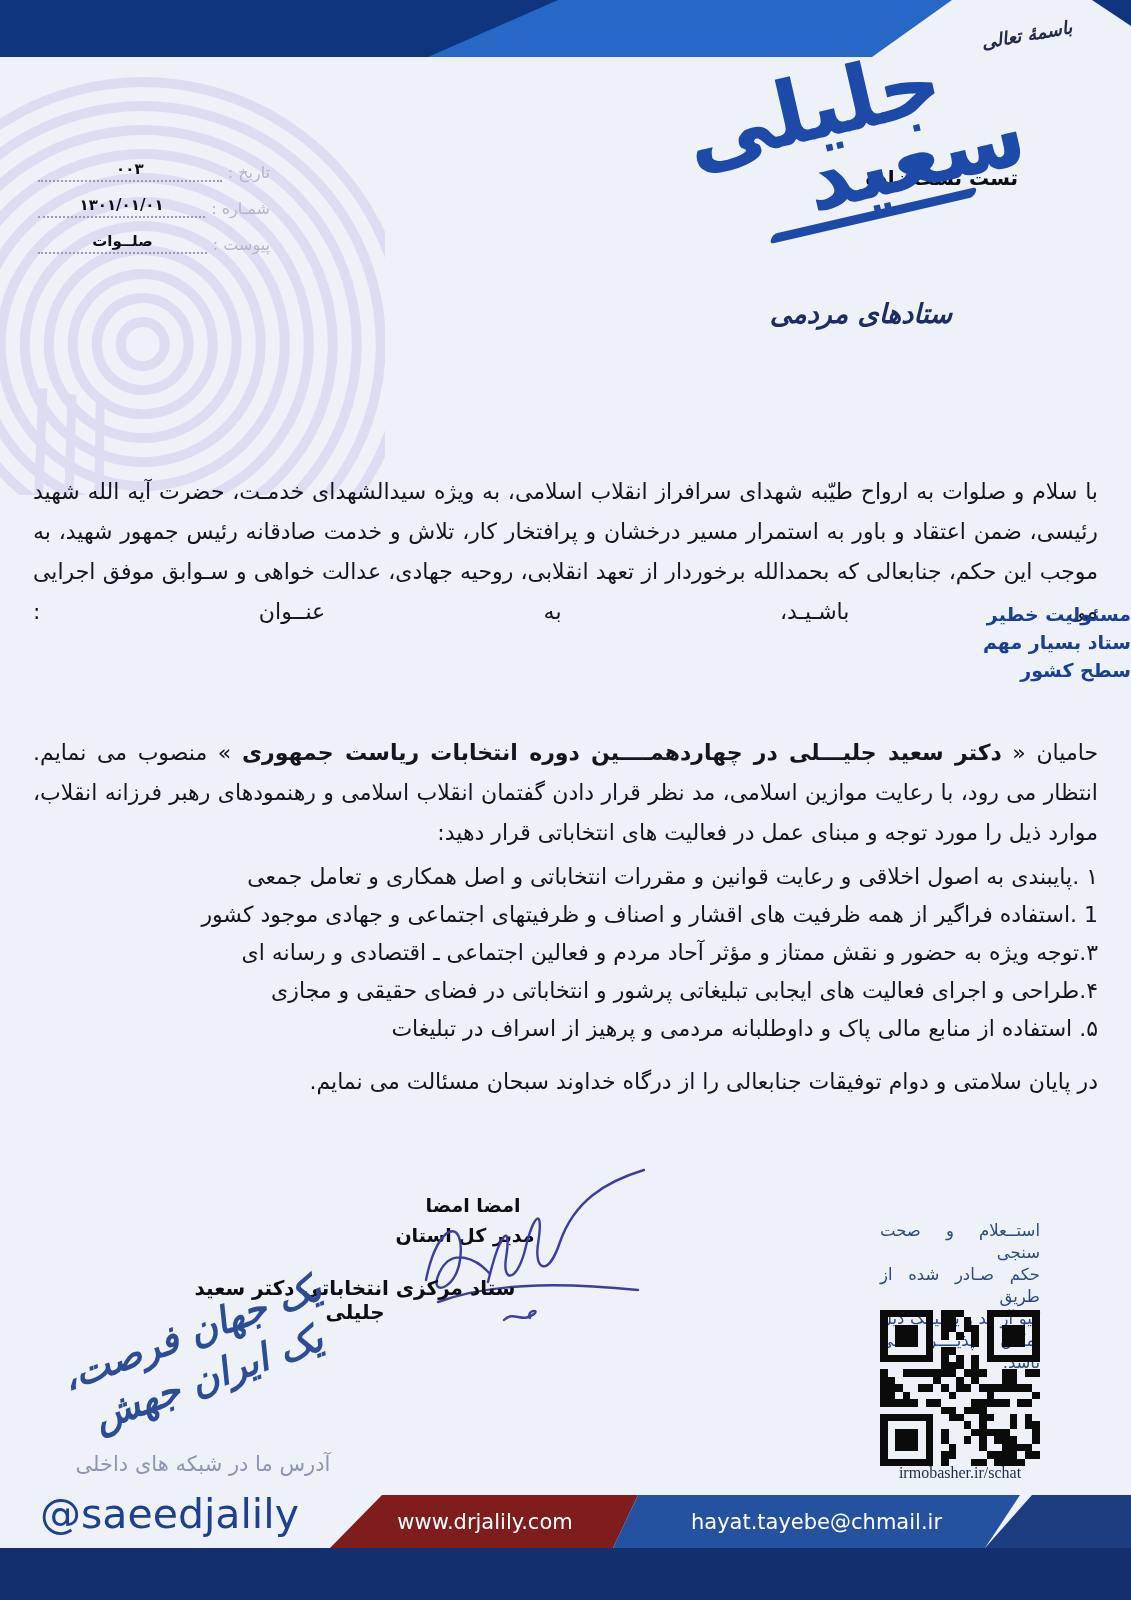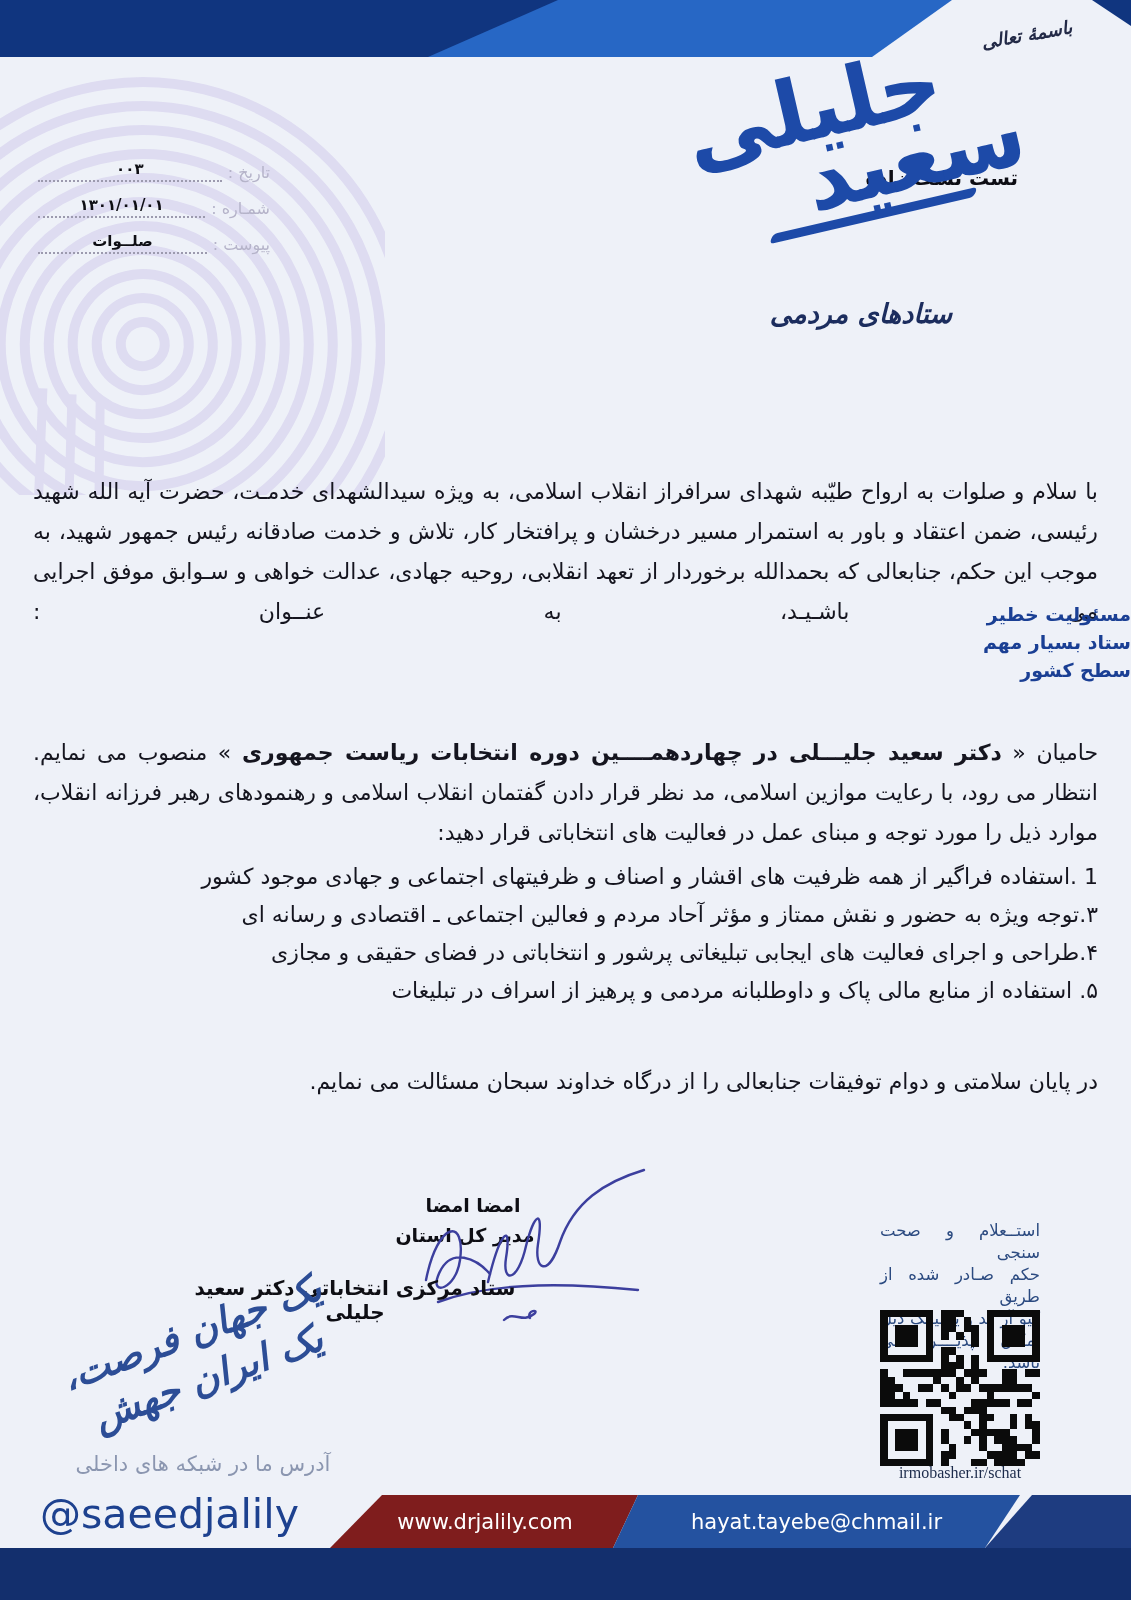--- a/index.html
+++ b/index.html
@@ -133,20 +133,21 @@
 
   <div class="appointment">
     <div>مسئولیت خطیر</div>
     <div>ستاد بسیار مهم</div>
     <div>سطح کشور</div>
   </div>
 
   <div class="bodytxt p2"><span>حامیان « </span><b>دکتر سعید جلیـــلی در چهاردهمــــین دوره انتخابات ریاست جمهوری</b><span> » منصوب می نمایم. انتظار می رود، با رعایت موازین اسلامی، مد نظر قرار دادن گفتمان انقلاب اسلامی و رهنمودهای رهبر فرزانه انقلاب، موارد ذیل را مورد توجه و مبنای عمل در فعالیت های انتخاباتی قرار دهید:</span></div>
 
   <div class="bodytxt list">
+    <div>۱ .پایبندی به اصول اخلاقی و رعایت قوانین و مقررات انتخاباتی و اصل همکاری و تعامل جمعی</div>
     <div>1 .استفاده فراگیر از همه ظرفیت های اقشار و اصناف و ظرفیتهای اجتماعی و جهادی موجود کشور</div>
     <div>۳.توجه ویژه به حضور و نقش ممتاز و مؤثر آحاد مردم و فعالین اجتماعی ـ اقتصادی و رسانه ای</div>
     <div>۴.طراحی و اجرای فعالیت های ایجابی تبلیغاتی پرشور و انتخاباتی در فضای حقیقی و مجازی</div>
     <div>۵. استفاده از منابع مالی پاک و داوطلبانه مردمی و پرهیز از اسراف در تبلیغات</div>
   </div>
 
   <div class="bodytxt closing">در پایان سلامتی و دوام توفیقات جنابعالی را از درگاه خداوند سبحان مسئالت می نمایم.</div>
 
   <div class="sig-note sig-1">امضا امضا</div>
   <div class="sig-note sig-2">مدیر کل استان</div>

